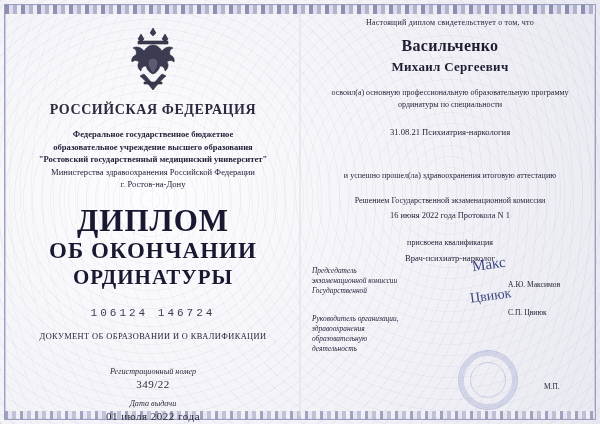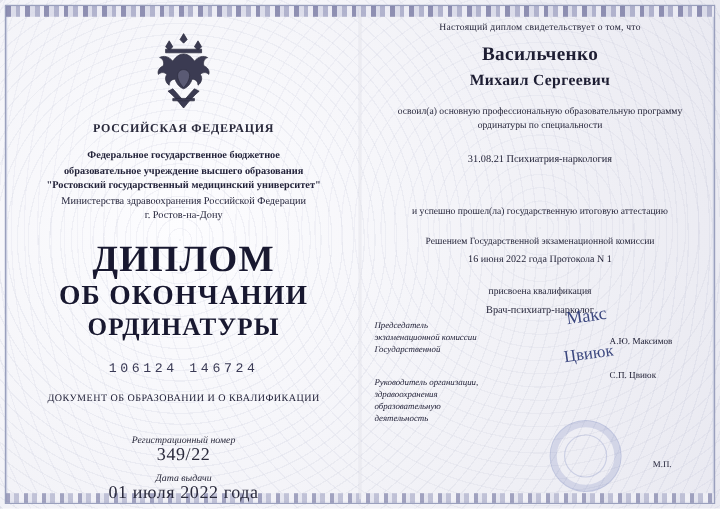--- a/index.html
+++ b/index.html
@@ -47,21 +47,21 @@
   
   .page-left{
     position:absolute;left:14px;top:14px;width:278px;height:396px;
     text-align:center;
   }
   .emblem{
     margin:10px auto 6px;width:62px;height:72px;position:relative;
   }
   .emblem svg{display:block;}
   .rf-line{
-    font-size:10px;letter-spacing:.6px;font-weight:bold;color:#2a2a3c;
+    font-size:14px;letter-spacing:.6px;font-weight:bold;color:#2a2a3c;
     margin-top:4px;
   }
   .org{
     margin:10px 14px 0;font-size:8.6px;line-height:12.5px;color:#23233a;
   }
   .org .b{font-weight:bold;}
   .title-block{margin-top:14px;}
   .title-block .t1,.title-block .t2,.title-block .t3{
     font-weight:bold;color:#181830;letter-spacing:1px;
     text-shadow:0 1px 0 rgba(255,255,255,.9);
@@ -71,21 +71,21 @@
   .title-block .t3{font-size:21px;line-height:27px;}
   .serial{
     margin-top:16px;font-family:"Liberation Mono", monospace;
     font-size:11px;letter-spacing:3px;color:#3a3a55;
   }
   .docline{
     margin-top:13px;font-size:8.4px;letter-spacing:.4px;color:#23233a;
   }
   .regblock{margin-top:24px;font-size:8.2px;color:#2a2a3c;line-height:13px;}
   .regblock .lbl{font-style:italic;}
-  .regblock .val{font-size:15px;letter-spacing:.5px;}
+  .regblock .val{font-size:11px;letter-spacing:.5px;}
 
   
   .page-right{
     position:absolute;left:312px;top:14px;width:276px;height:396px;
     text-align:center;color:#1e1e33;
   }
   .r-lead{font-size:8px;margin-top:4px;letter-spacing:.2px;}
   .r-surname{font-size:16px;font-weight:bold;margin-top:10px;letter-spacing:.3px;}
   .r-name{font-size:13px;font-weight:bold;margin-top:4px;letter-spacing:.3px;}
   .r-prog{font-size:8px;line-height:12px;margin-top:12px;padding:0 18px;}
@@ -185,21 +185,21 @@
     </div>
   </div>
 
   <div class="page-right">
 
     <div class="r-lead">Настоящий диплом свидетельствует о том, что</div>
     <div class="r-surname">Васильченко</div>
     <div class="r-name">Михаил Сергеевич</div>
     <div class="r-prog">освоил(а) основную профессиональную образовательную программу ординатуры по специальности</div>
     <div class="r-spec">31.08.21 Психиатрия-наркология</div>
-    <div class="r-passed">и успешно прошел(ла) государственную итоговую аттестацию</div>
+    <div class="r-passed">и успешно прошел(ла) здравоохранения итоговую аттестацию</div>
     <div class="r-commission">Решением Государственной экзаменационной комиссии</div>
     <div class="r-protocol">16 июня 2022 года Протокола N 1</div>
     <div class="r-assigned">присвоена квалификация</div>
     <div class="r-qual">Врач-психиатр-нарколог</div>
 
     <div class="sign-row sign-1">
       <div>Председатель</div>
       <div>экзаменационной комиссии</div>
       <div>Государственной</div>
     </div>

